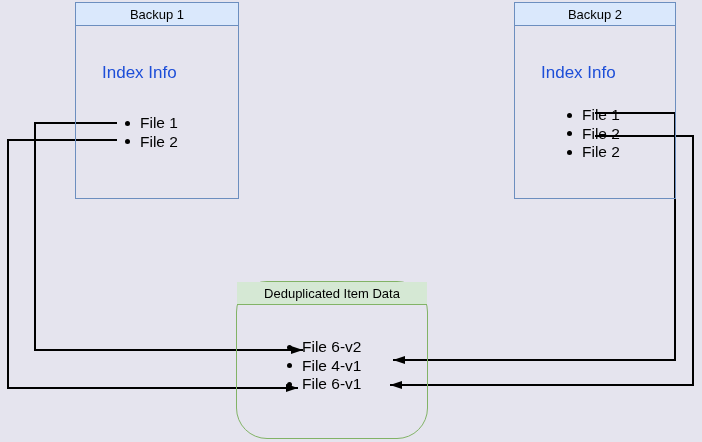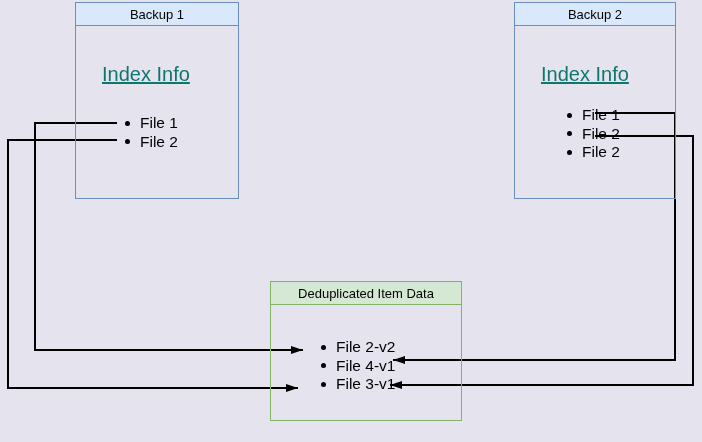--- a/index.html
+++ b/index.html
@@ -40,24 +40,23 @@
     align-items: center;
     justify-content: center;
     font-size: 13px;
     font-weight: normal;
     color: #000;
   }
   .blue  .box-header { background: #dae8fc; border-bottom: 1px solid #6c8ebf; }
   .green .box-header { background: #d5e8d4; border-bottom: 1px solid #82b366; }
   .subtitle {
     position: absolute;
-    font-size: 20px;
-    color: #0f766e;
+    font-size: 17px;
+    color: #1d4ed8;
     white-space: nowrap;
-    text-decoration: underline;
   }
   ul.filelist {
     position: absolute;
     list-style: none;
     text-align: center;
   }
   ul.filelist li {
     position: relative;
     padding-left: 15px;
     font-size: 15.5px;
@@ -77,21 +76,21 @@
     background: #000;
   }
   #backup1 { left: 75px;  top: 2px;   width: 164px; height: 197px; }
   #backup1 .subtitle { left: 26px; top: 60px; }
   #backup1 ul.filelist { left: 49px; top: 111px; }
 
   #backup2 { left: 473px; top: 2px;   width: 162px; height: 197px; margin-left: 41px; }
   #backup2 .subtitle { left: 26px; top: 60px; }
   #backup2 ul.filelist { left: 52px; top: 103px; }
 
-  #dedup   { left: 270px; top: 281px; width: 192px; height: 140px; }
+  #dedup   { left: 236px; top: 281px; width: 192px; height: 158px; border-radius: 31px; }
   #dedup ul.filelist { left: 50px; top: 56px; }
 </style>
 </head>
 <body>
 
 <div class="canvas">
 
   <svg class="connectors" viewBox="0 0 702 442" xmlns="http://www.w3.org/2000/svg">
     <defs>
       <marker id="arrowhead" markerUnits="userSpaceOnUse" markerWidth="14" markerHeight="10" refX="13" refY="5" orient="auto">
@@ -125,19 +124,19 @@
       <li>File 2</li>
       <li>File 2</li>
     </ul>
   </div>
 
   <div class="box green" id="dedup">
     <div class="box-header">
       <span>Deduplicated Item Data</span>
     </div>
     <ul class="filelist">
-      <li>File 2-v2</li>
+      <li>File 6-v2</li>
       <li>File 4-v1</li>
-      <li>File 3-v1</li>
+      <li>File 6-v1</li>
     </ul>
   </div>
 
 </div>
 
 </body></html>

